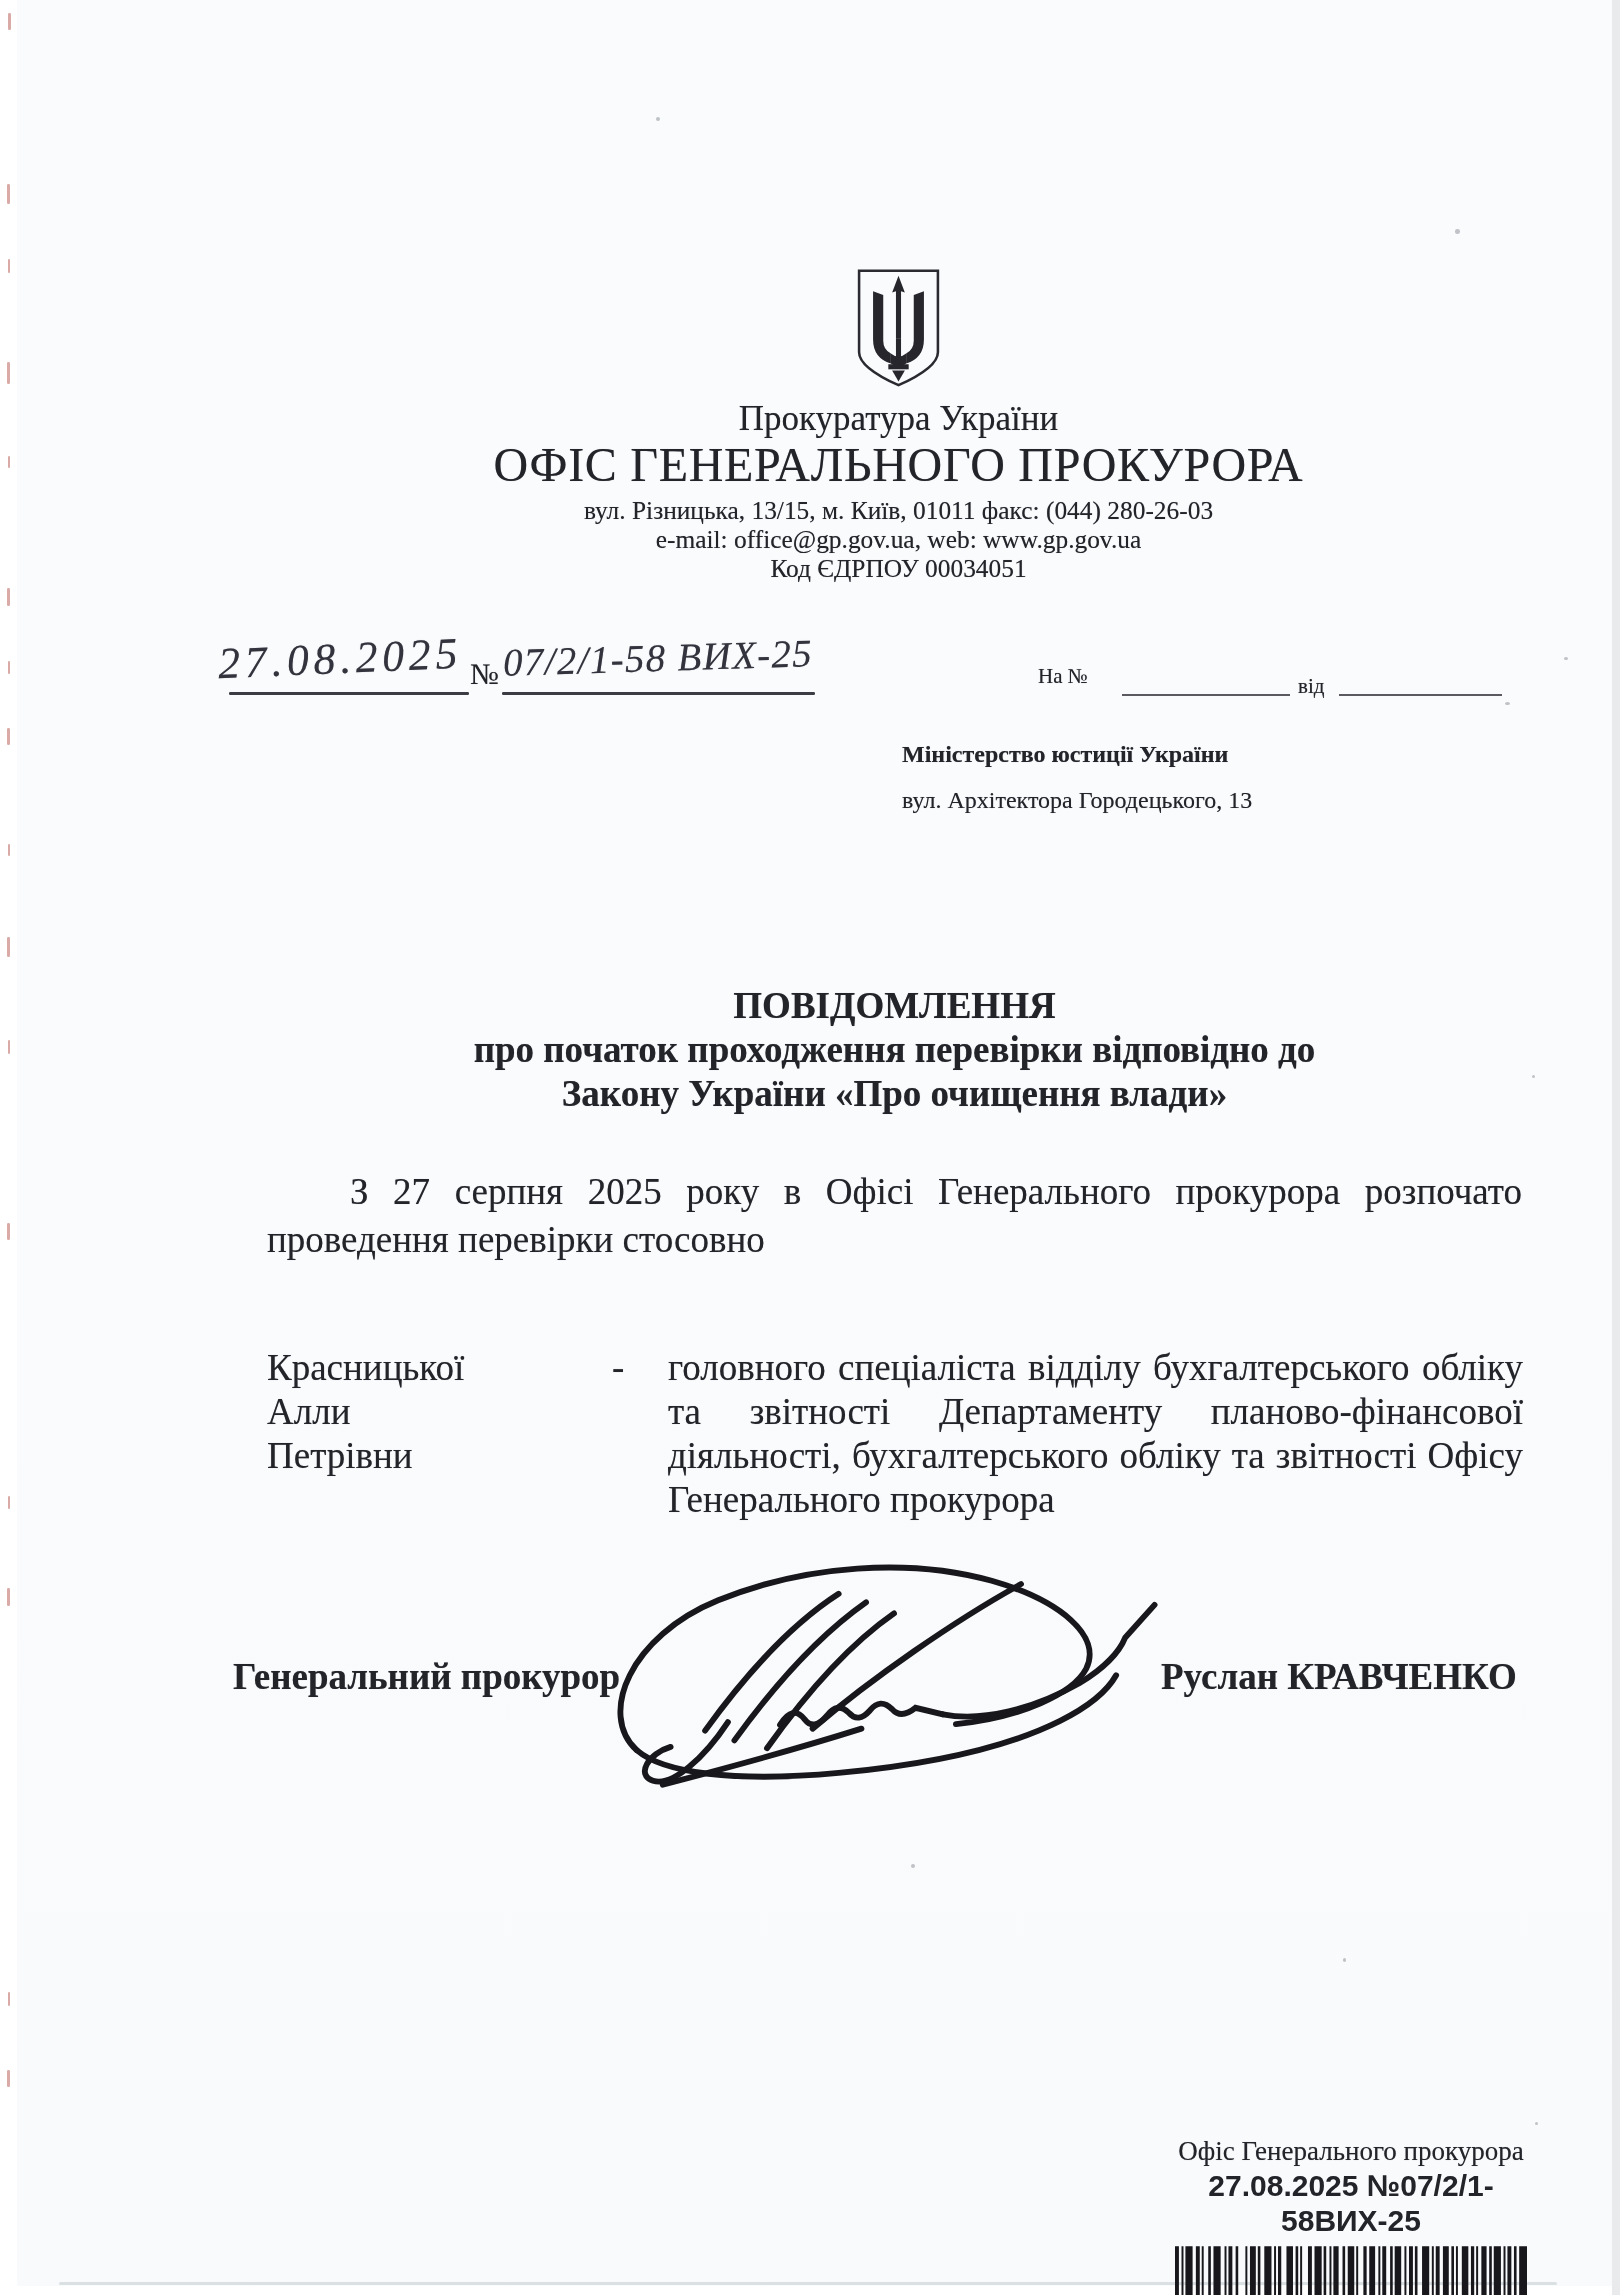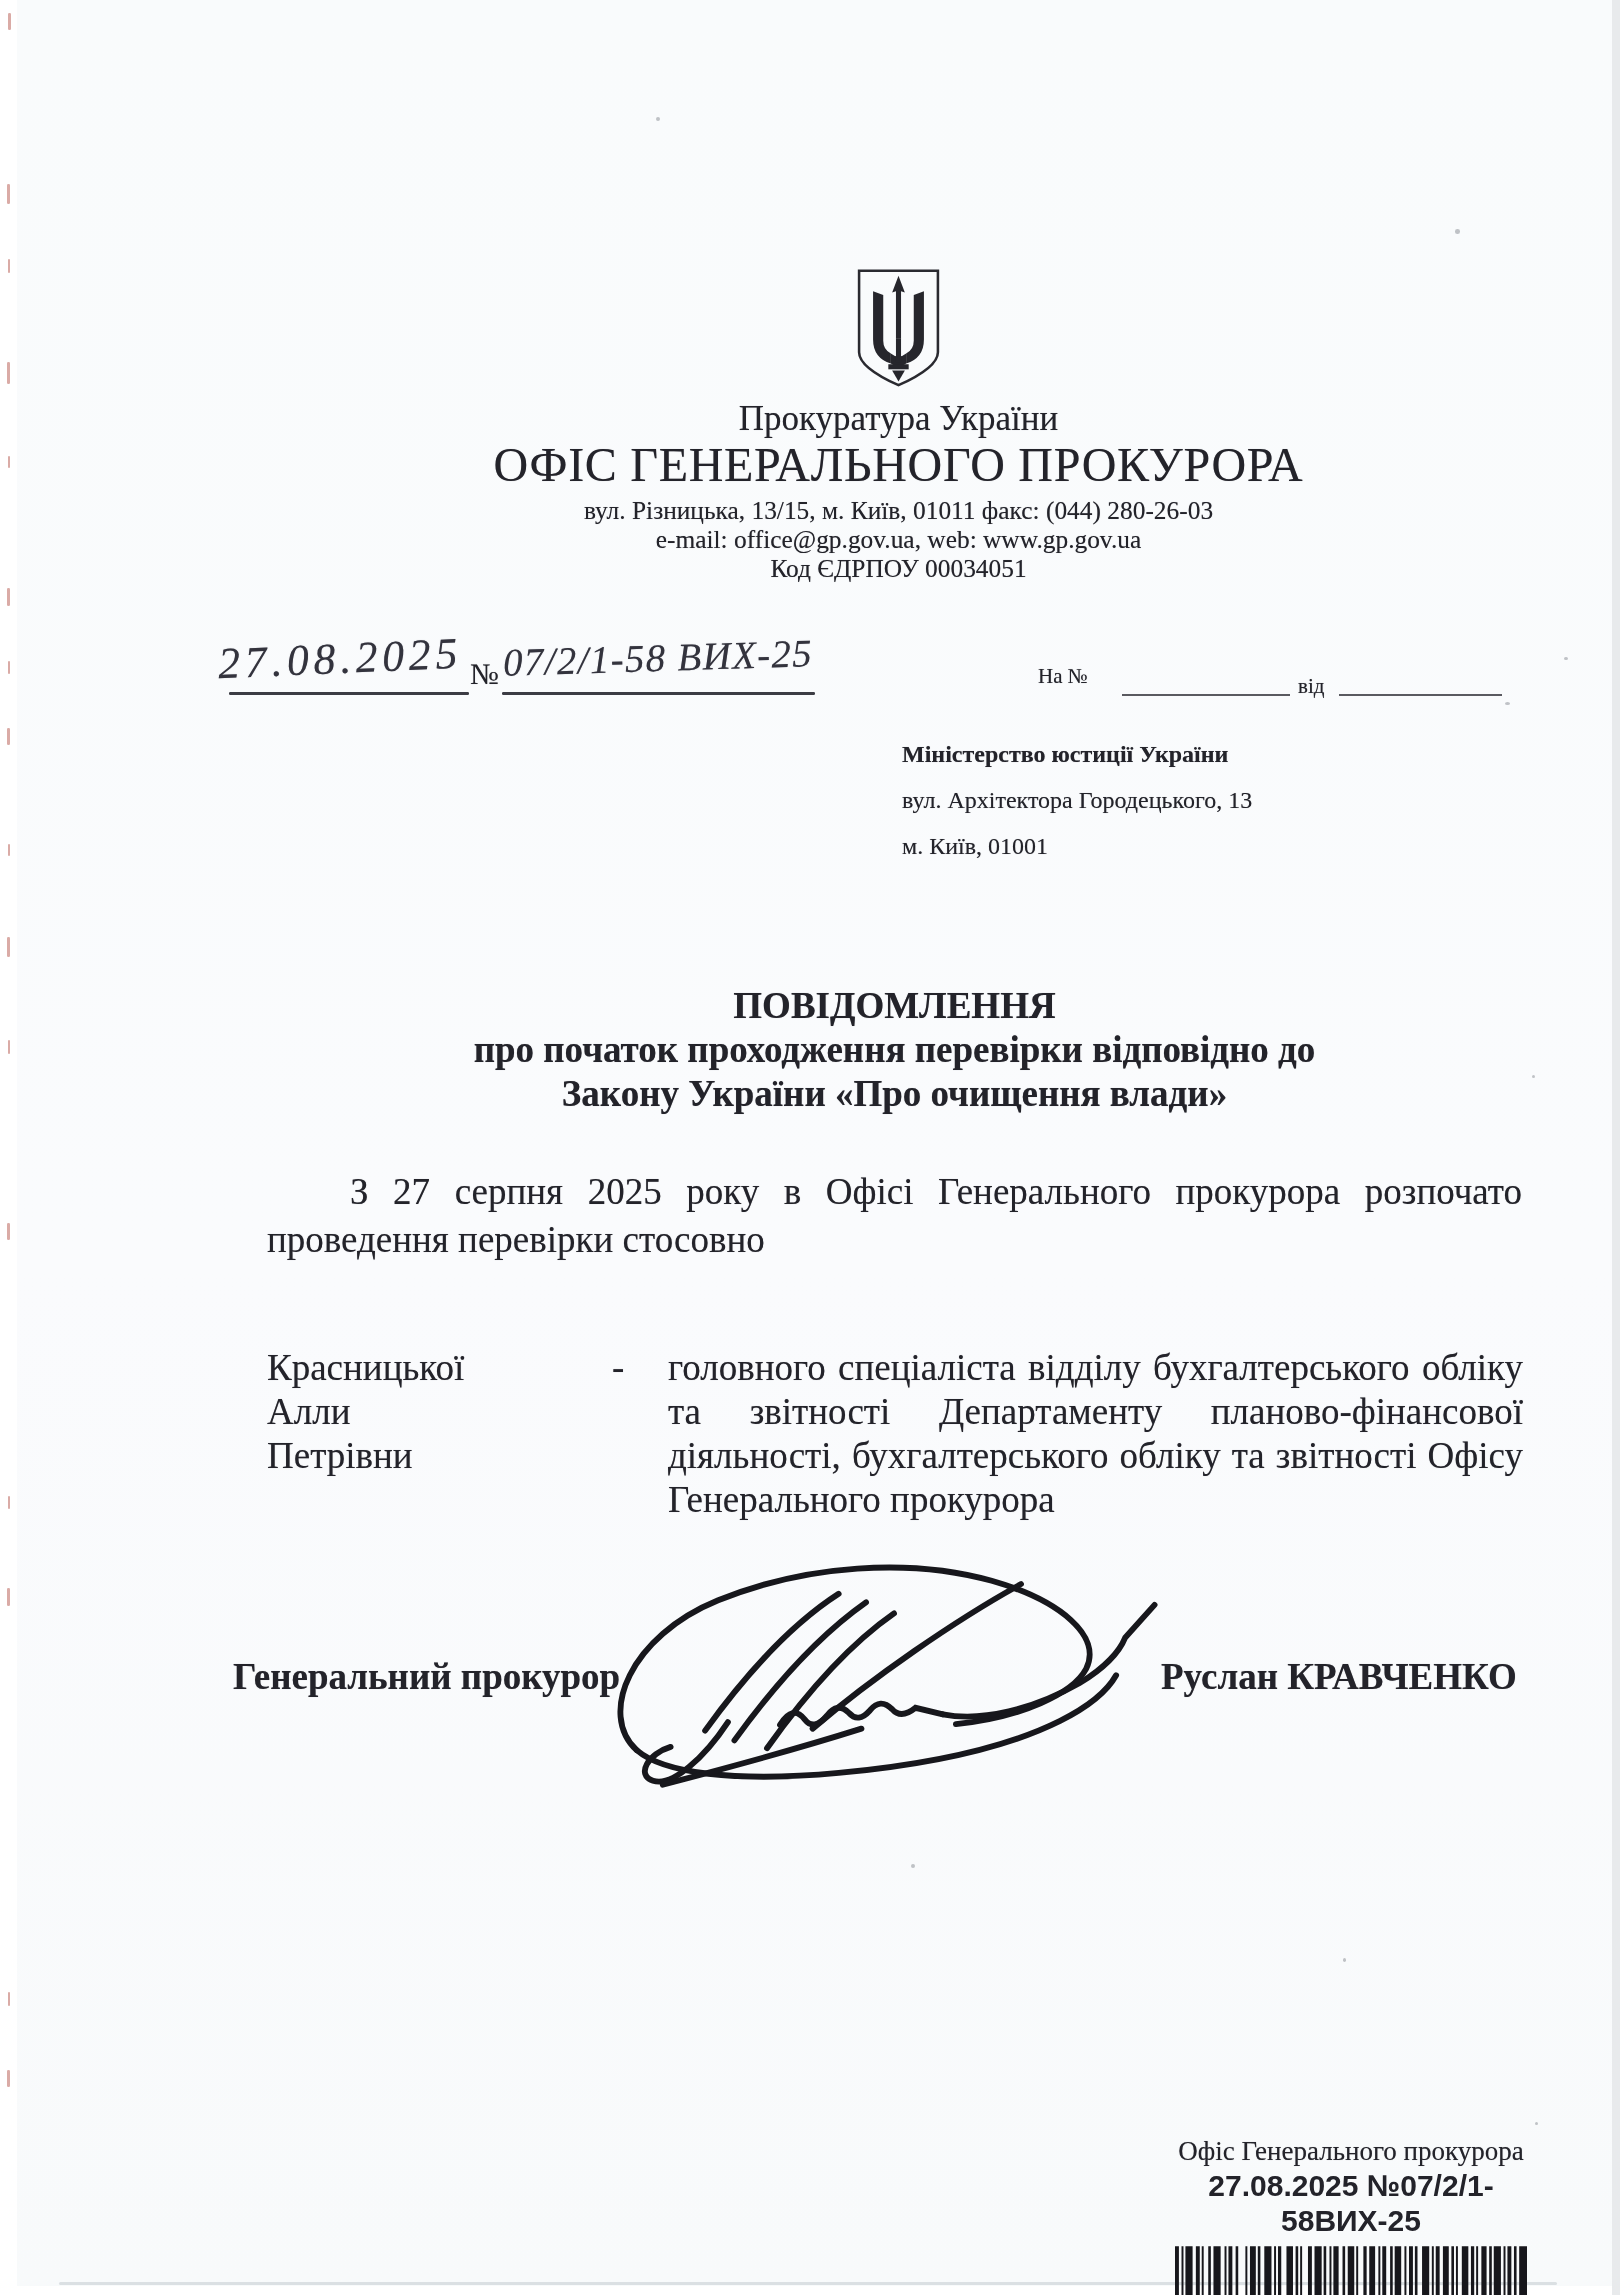--- a/index.html
+++ b/index.html
@@ -128,21 +128,20 @@
   <div class="abs uline u2"></div>
 
   <div class="abs reply-label rl1 txt">На №</div>
   <div class="abs thinline t1"></div>
   <div class="abs reply-label rl2 txt">від</div>
   <div class="abs thinline t2"></div>
 
   <div class="abs recipient">
     <div class="b txt">Міністерство юстиції України</div>
     <div class="txt">вул. Архітектора Городецького, 13</div>
-    <div class="txt">м. Київ, 01001</div>
   </div>
 
   <div class="abs doc-title">
     <div class="txt">ПОВІДОМЛЕННЯ</div>
     <div class="txt">про початок проходження перевірки відповідно до</div>
     <div class="txt">Закону України «Про очищення влади»</div>
   </div>
 
   <div class="abs body-par">
     <div class="l stretch indent txt">З 27 серпня 2025 року в Офісі Генерального прокурора розпочато</div>

